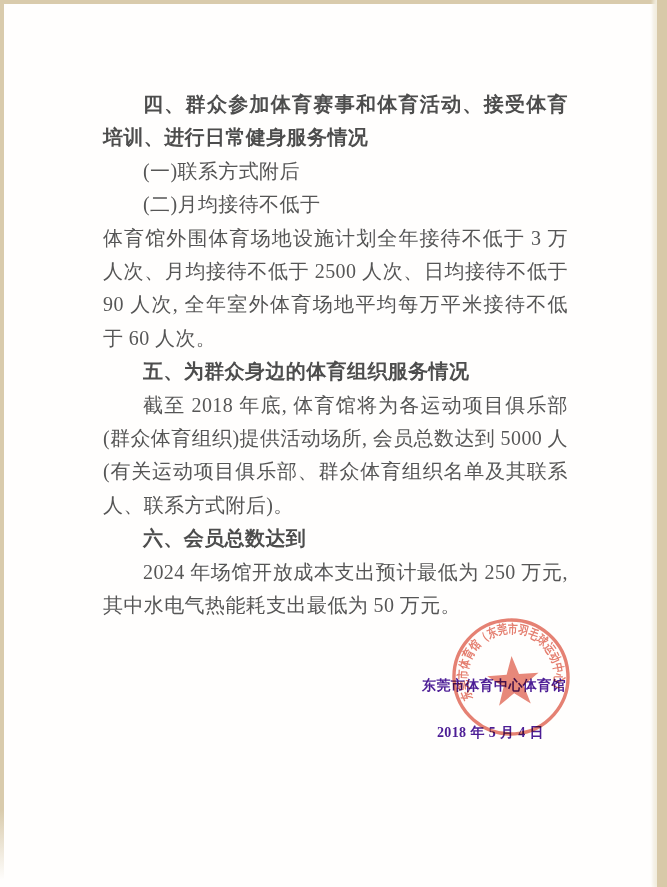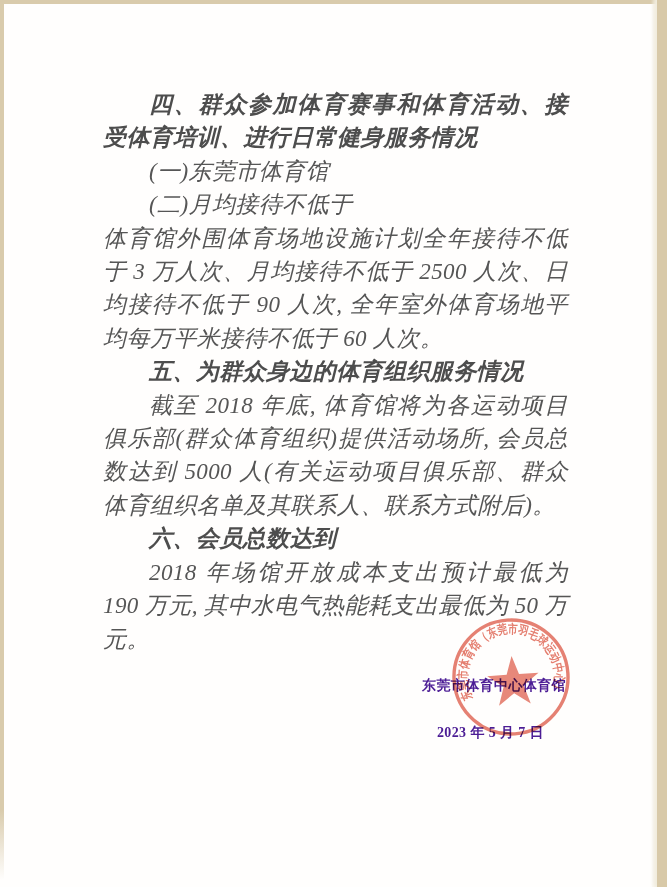--- a/index.html
+++ b/index.html
@@ -35,25 +35,24 @@
   .edge-right-soft {
     position: absolute; right: 10px; top: 0;
     width: 6px; height: 887px;
     background: linear-gradient(90deg, rgba(255,255,255,0) 0%, #f4efe3 100%);
   }
   
   .doc-content {
     position: absolute;
     left: 103px; top: 88px;
     width: 465px;
-    font-size: 23px;
+    font-size: 20px;
     line-height: 33.4px;
     color: #565656;
     letter-spacing: 0.4px;
-    font-style: italic;
   }
   .doc-content p {
     margin: 0;
     text-align: justify;
   }
   .doc-content p.heading {
     font-weight: 600;
     color: #4d4d4d;
   }
   .doc-content p.indent { text-indent: 2em; }
@@ -88,32 +87,32 @@
 
 <div class="page">
 
   <div class="edge-top"></div>
   <div class="edge-left"></div>
   <div class="edge-right-soft"></div>
   <div class="edge-right"></div>
 
   <div class="doc-content" id="doc-body">
       <p class="heading indent">四、群众参加体育赛事和体育活动、接受体育培训、进行日常健身服务情况</p>
-      <p class="subheading indent">(一)东莞市体育馆</p>
+      <p class="subheading indent">(一)联系方式附后</p>
       <p class="subheading indent">(二)月均接待不低于</p>
       <p class="body">体育馆外围体育场地设施计划全年接待不低于 3 万人次、月均接待不低于 2500 人次、日均接待不低于 90 人次, 全年室外体育场地平均每万平米接待不低于 60 人次。</p>
       <p class="heading indent">五、为群众身边的体育组织服务情况</p>
       <p class="body indent">截至 2018 年底, 体育馆将为各运动项目俱乐部(群众体育组织)提供活动场所, 会员总数达到 5000 人(有关运动项目俱乐部、群众体育组织名单及其联系人、联系方式附后)。</p>
       <p class="heading indent">六、会员总数达到</p>
-      <p class="body indent">2018 年场馆开放成本支出预计最低为 190 万元, 其中水电气热能耗支出最低为 50 万元。</p>
+      <p class="body indent">2024 年场馆开放成本支出预计最低为 250 万元, 其中水电气热能耗支出最低为 50 万元。</p>
     </div>
 
   <div class="signature">
     <p class="org">东莞市体育中心体育馆</p>
-    <p class="date">2023 年 5 月 7 日</p>
+    <p class="date">2018 年 5 月 4 日</p>
   </div>
 
   <svg class="seal" viewBox="0 0 160 160" xmlns="http://www.w3.org/2000/svg">
     <circle cx="80" cy="80" r="57" fill="none" stroke="#dd5b48" stroke-width="3.4" opacity="0.9"></circle>
     <polygon points="82,59 88.2,77.5 107.7,77.7 92,89.2 97.9,107.8 82,96.5 66.1,107.8 72,89.2 56.3,77.7 75.8,77.5" fill="#dd5b48" opacity="0.85"></polygon>
     <path id="sealArc" d="M 40.1 98.6 A 44 44 0 1 1 119.9 98.6" fill="none"></path>
     <text font-size="12.5" fill="#dd5b48" opacity="0.92">
       <textPath href="#sealArc" startOffset="0" textLength="176" lengthAdjust="spacingAndGlyphs">东莞市体育馆（东莞市羽毛球运动中心）</textPath>
     </text>
   </svg>

